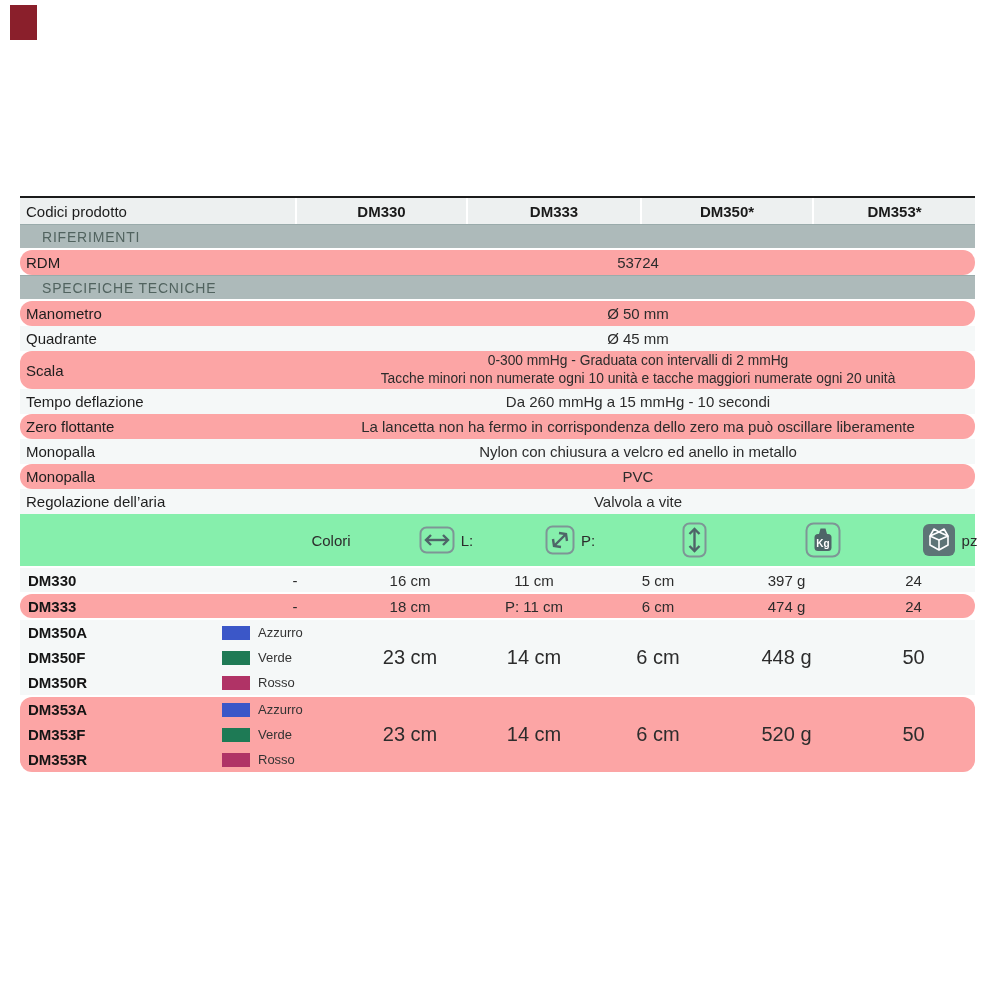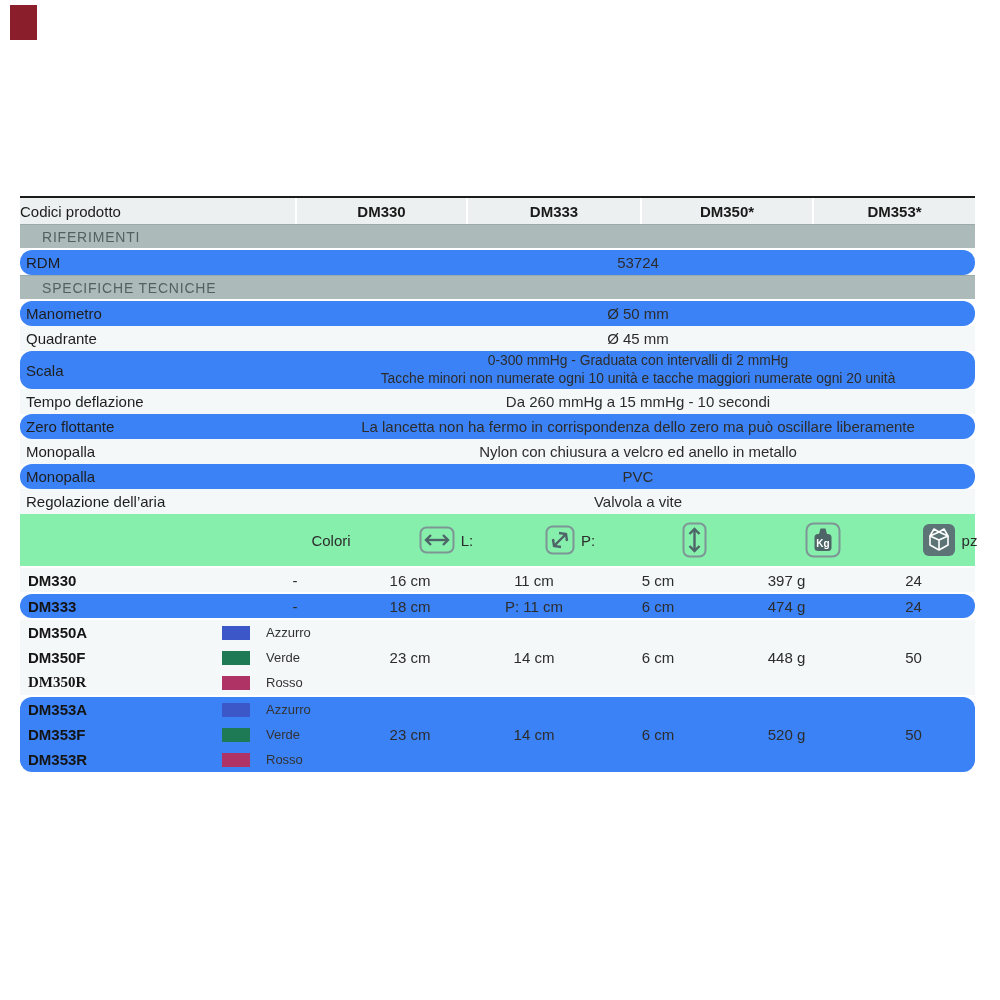--- a/index.html
+++ b/index.html
@@ -7,53 +7,53 @@
         font-family:"Liberation Sans",sans-serif;color:#222;}
   .corner-mark{position:absolute;left:10px;top:5px;width:27px;height:35px;}
   .spec-table{position:absolute;left:20px;top:196px;width:955px;border-top:2px solid #1b1b1b;}
 
   
   .row,.bar,.dim-grid,.dim-group{margin-bottom:2px;}
 
   
   .header-row{display:grid;grid-template-columns:275px 171px 174px 172px 163px;
               background:#edf0f0;height:26px;align-items:center;}
-  .header-row .h-label{font-size:15px;color:#1c1c1c;}
+  .header-row .h-label{padding-left:6px;font-size:15px;color:#1c1c1c;}
   .header-row .h-col{text-align:center;font-weight:bold;font-size:15px;color:#1a1a1a;
                      border-left:2px solid #fff;height:100%;display:flex;align-items:center;justify-content:center;}
 
   
   .bar{height:23px;background:#adbaba;border-top:1px solid #9aabab;
        display:flex;align-items:center;padding-left:22px;
        font-size:14px;letter-spacing:.8px;color:#51635f;}
 
   
   .spec{display:flex;align-items:center;min-height:25px;}
   .spec .s-label{width:275px;flex:none;padding-left:6px;font-size:15px;color:#1e1e1e;}
   .spec .s-value{flex:1;text-align:center;font-size:15px;color:#2c2c2c;}
   .spec.two-line{min-height:38px;}
   .spec.two-line .s-value{font-size:13.8px;line-height:1.32;}
-  .bg-d{background:#3b82f6;border-radius:12px;}
+  .bg-d{background:#fca5a5;border-radius:12px;}
   .bg-l{background:#f5f8f8;}
 
   
   .dim-grid{display:grid;grid-template-columns:165px 162px 126px 122px 126px 131px 123px;
             align-items:center;}
   .icons-row{height:52px;background:#86efac;padding-left:36px;}
   .dim-row{height:24px;}
   .cell-c{display:flex;align-items:center;justify-content:center;font-size:15px;color:#2c2c2c;gap:6px;}
   .cell-code{padding-left:8px;font-weight:bold;font-size:15px;color:#141414;}
   .shift{padding-left:58px;}
-  .colori-cell{display:flex;align-items:center;padding-left:37px;font-size:13px;color:#333;gap:16px;}
+  .colori-cell{display:flex;align-items:center;padding-left:37px;font-size:13px;color:#333;gap:8px;}
   .swatch{width:28px;height:14px;flex:none;}
 
   .dim-group{display:grid;grid-template-columns:165px 162px 126px 122px 126px 131px 123px;
              grid-auto-rows:25px;align-items:center;}
   .gv{grid-row:1 / span 3;display:flex;align-items:center;justify-content:center;
-      font-size:15px;color:#2c2c2c;height:100%;}
+      font-size:20px;color:#2c2c2c;height:100%;}
   .gc1{grid-column:3;}.gc2{grid-column:4;}.gc3{grid-column:5;}.gc4{grid-column:6;}.gc5{grid-column:7;}
 
   .icon-box{flex:none;display:block;}
 </style>
 </head>
 <body>
 
 <div class="page">
 
   <div class="corner-mark" style="background: rgb(138, 31, 43);"></div>
@@ -181,21 +181,21 @@
       <div class="cell-c">18 cm</div>
       <div class="cell-c">P: 11 cm</div>
       <div class="cell-c">6 cm</div>
       <div class="cell-c">474 g</div>
       <div class="cell-c">24</div>
     </div>
 
     <div class="dim-group bg-l">
       <div class="cell-code" style="grid-column:1;grid-row:1;">DM350A</div>
       <div class="cell-code" style="grid-column:1;grid-row:2;">DM350F</div>
-      <div class="cell-code" style="grid-column:1;grid-row:3;font-family:Liberation Serif, serif;">DM350R</div>
+      <div class="cell-code" style="grid-column:1;grid-row:3;">DM350R</div>
       <div class="colori-cell" style="grid-column:2;grid-row:1;">
         <span class="swatch" style="background: rgb(59, 87, 200);"></span>
         <span>Azzurro</span>
       </div>
       <div class="colori-cell" style="grid-column:2;grid-row:2;">
         <span class="swatch" style="background: rgb(30, 122, 85);"></span>
         <span>Verde</span>
       </div>
       <div class="colori-cell" style="grid-column:2;grid-row:3;">
         <span class="swatch" style="background: rgb(176, 51, 102);"></span>

